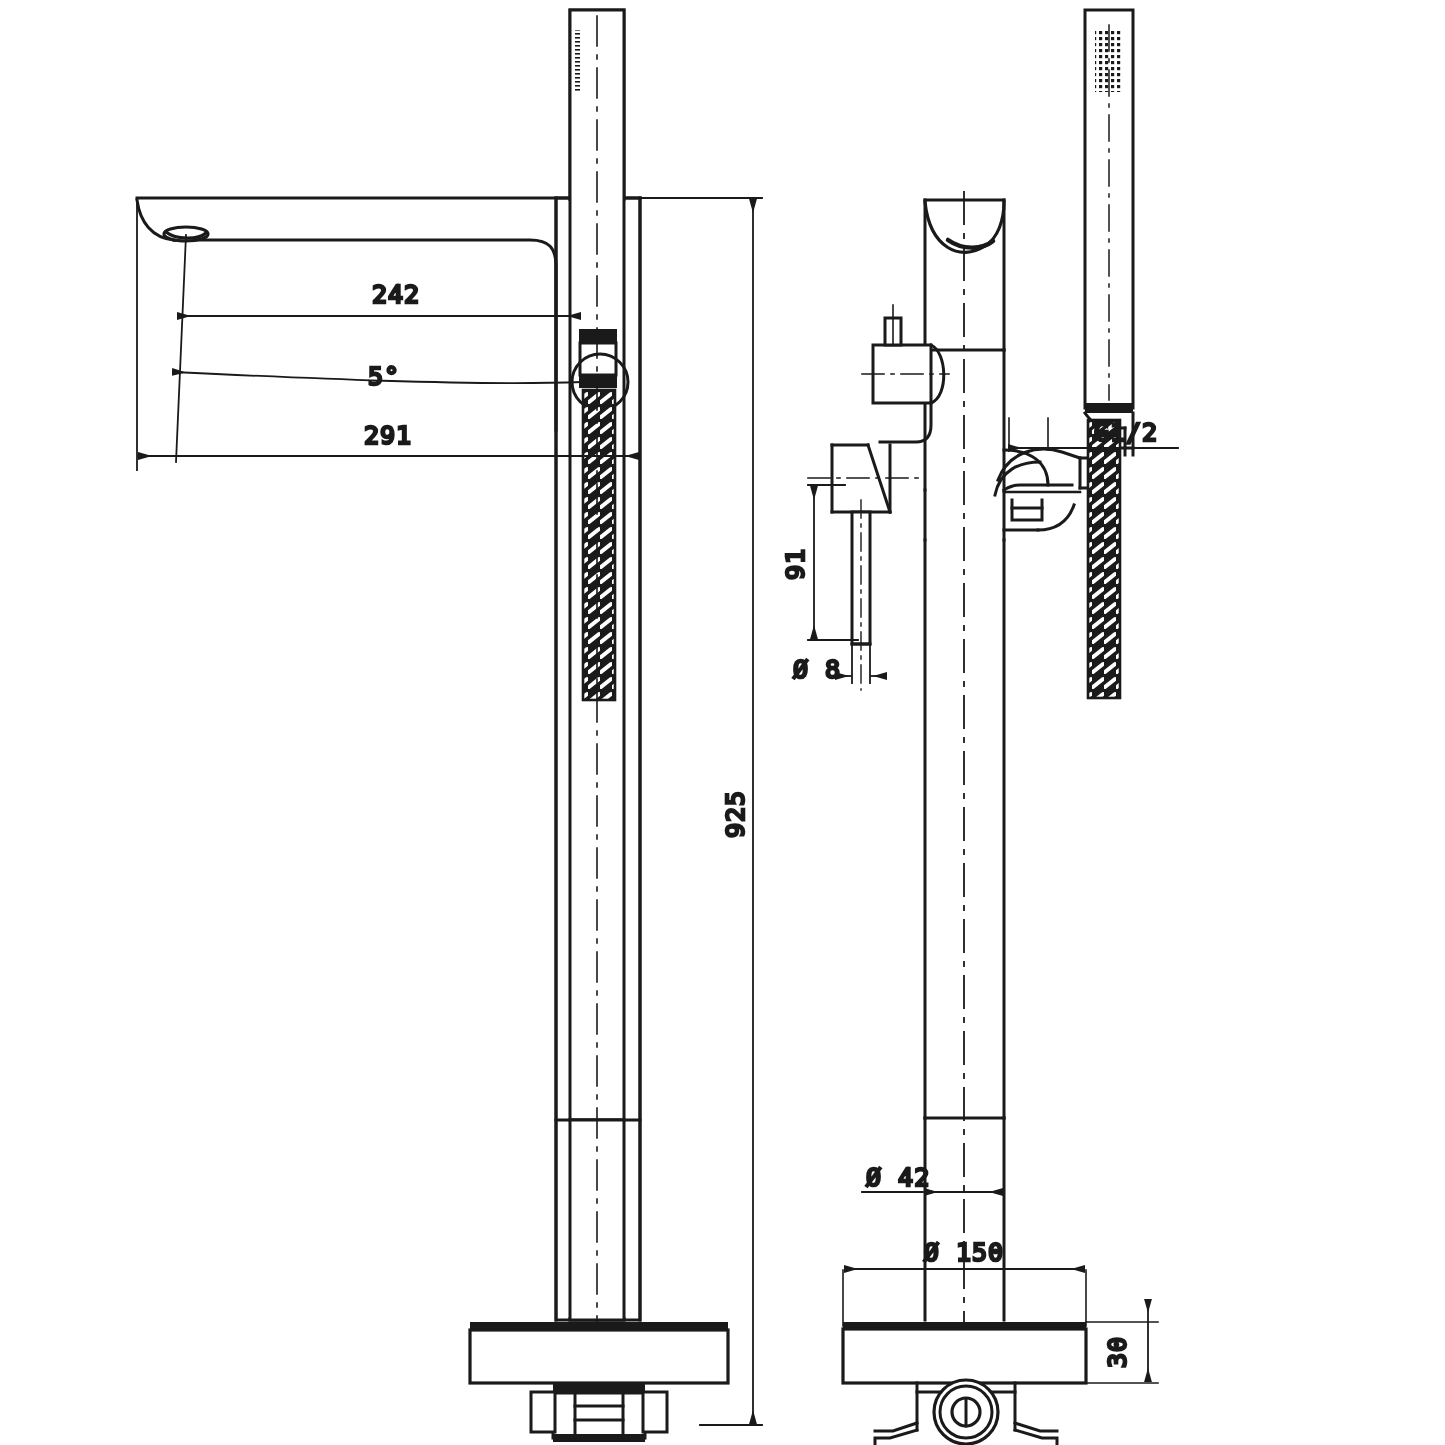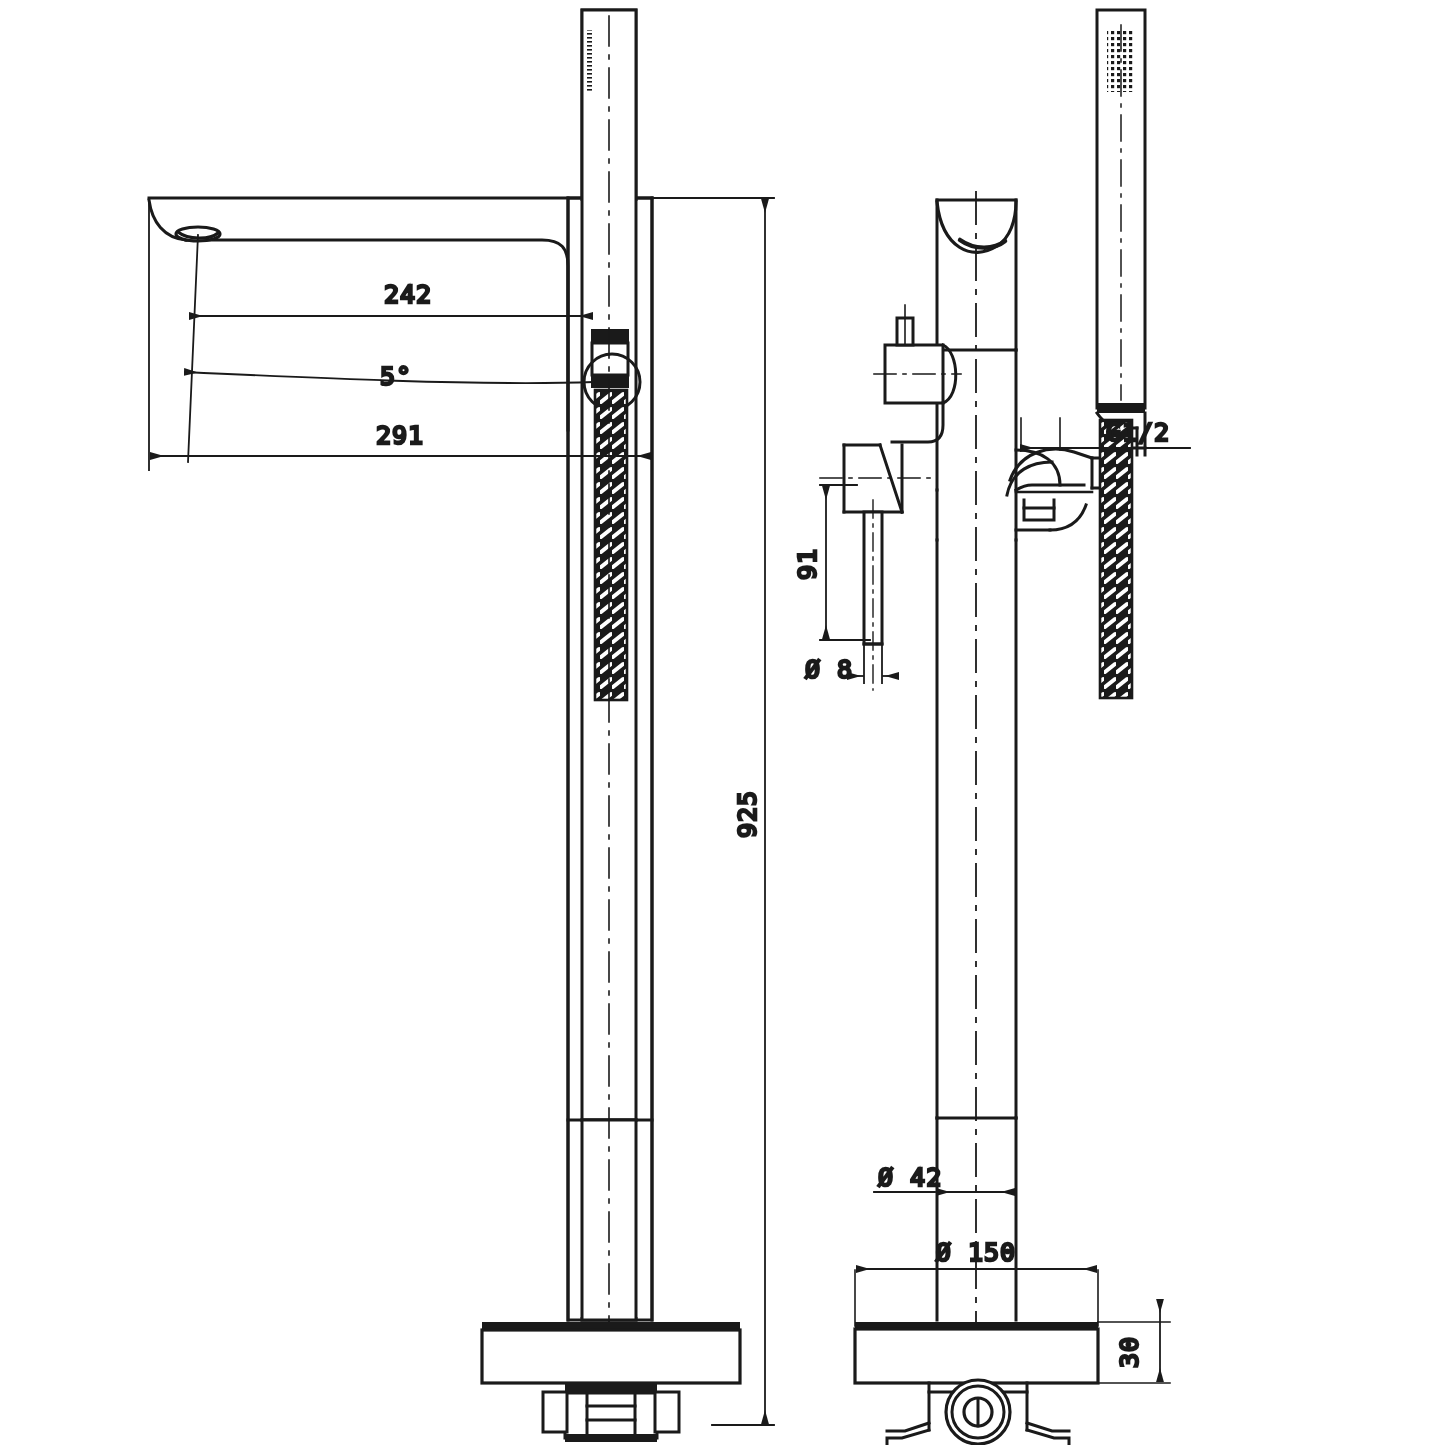--- a/index.html
+++ b/index.html
@@ -1,21 +1,21 @@
 <!DOCTYPE html>
 <html><head>
 <meta charset="utf-8">
 <title>Freestanding Bath Shower Mixer – Technical Drawing</title>
 <style>
   html,body{margin:0;padding:0;background:#ffffff;}
   body{
     width:1445px;height:1445px;overflow:hidden;
     font-family:"DejaVu Sans",sans-serif;
   }
-  #sheet{position:relative;width:1163px;height:1445px;background:#fff;margin-left:12px;}
+  #sheet{position:relative;width:1163px;height:1445px;background:#fff;}
   svg{display:block;}
   .dimtext{
     font-family:"DejaVu Sans Mono","Liberation Mono",monospace;
     font-size:25px;
     fill:#1a1a1a;
     letter-spacing:1px;
   }
 </style>
 </head>
 <body>

